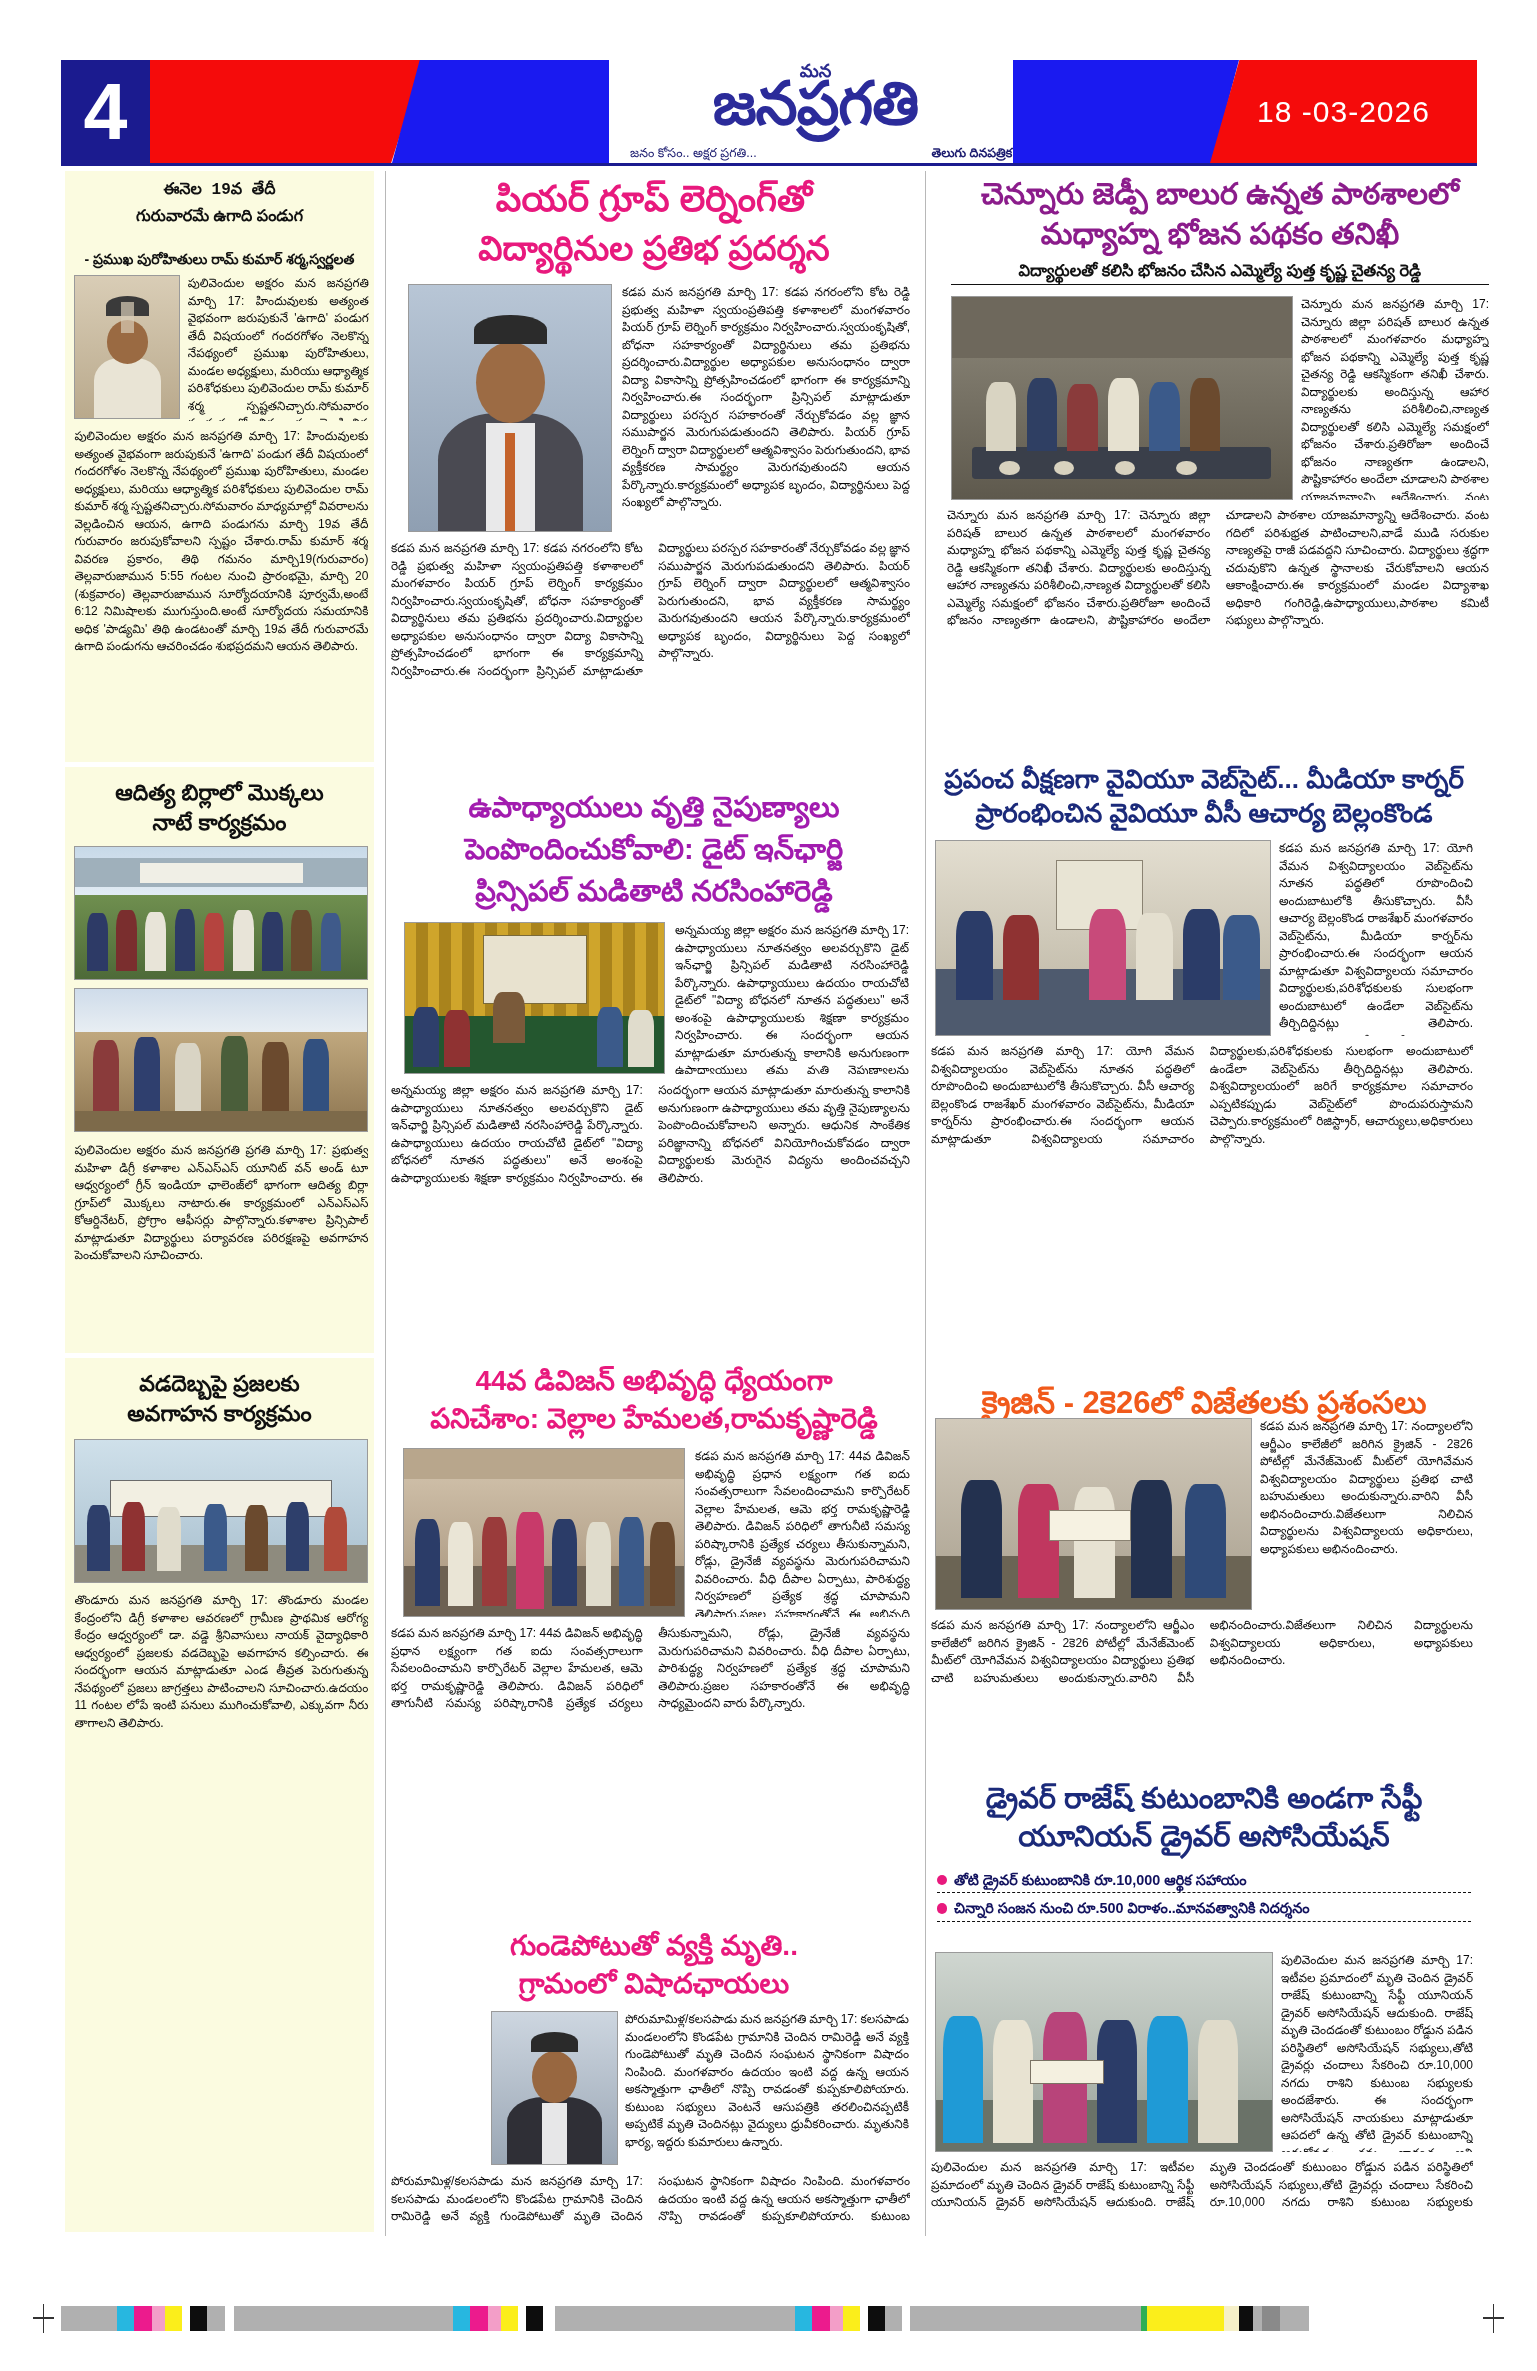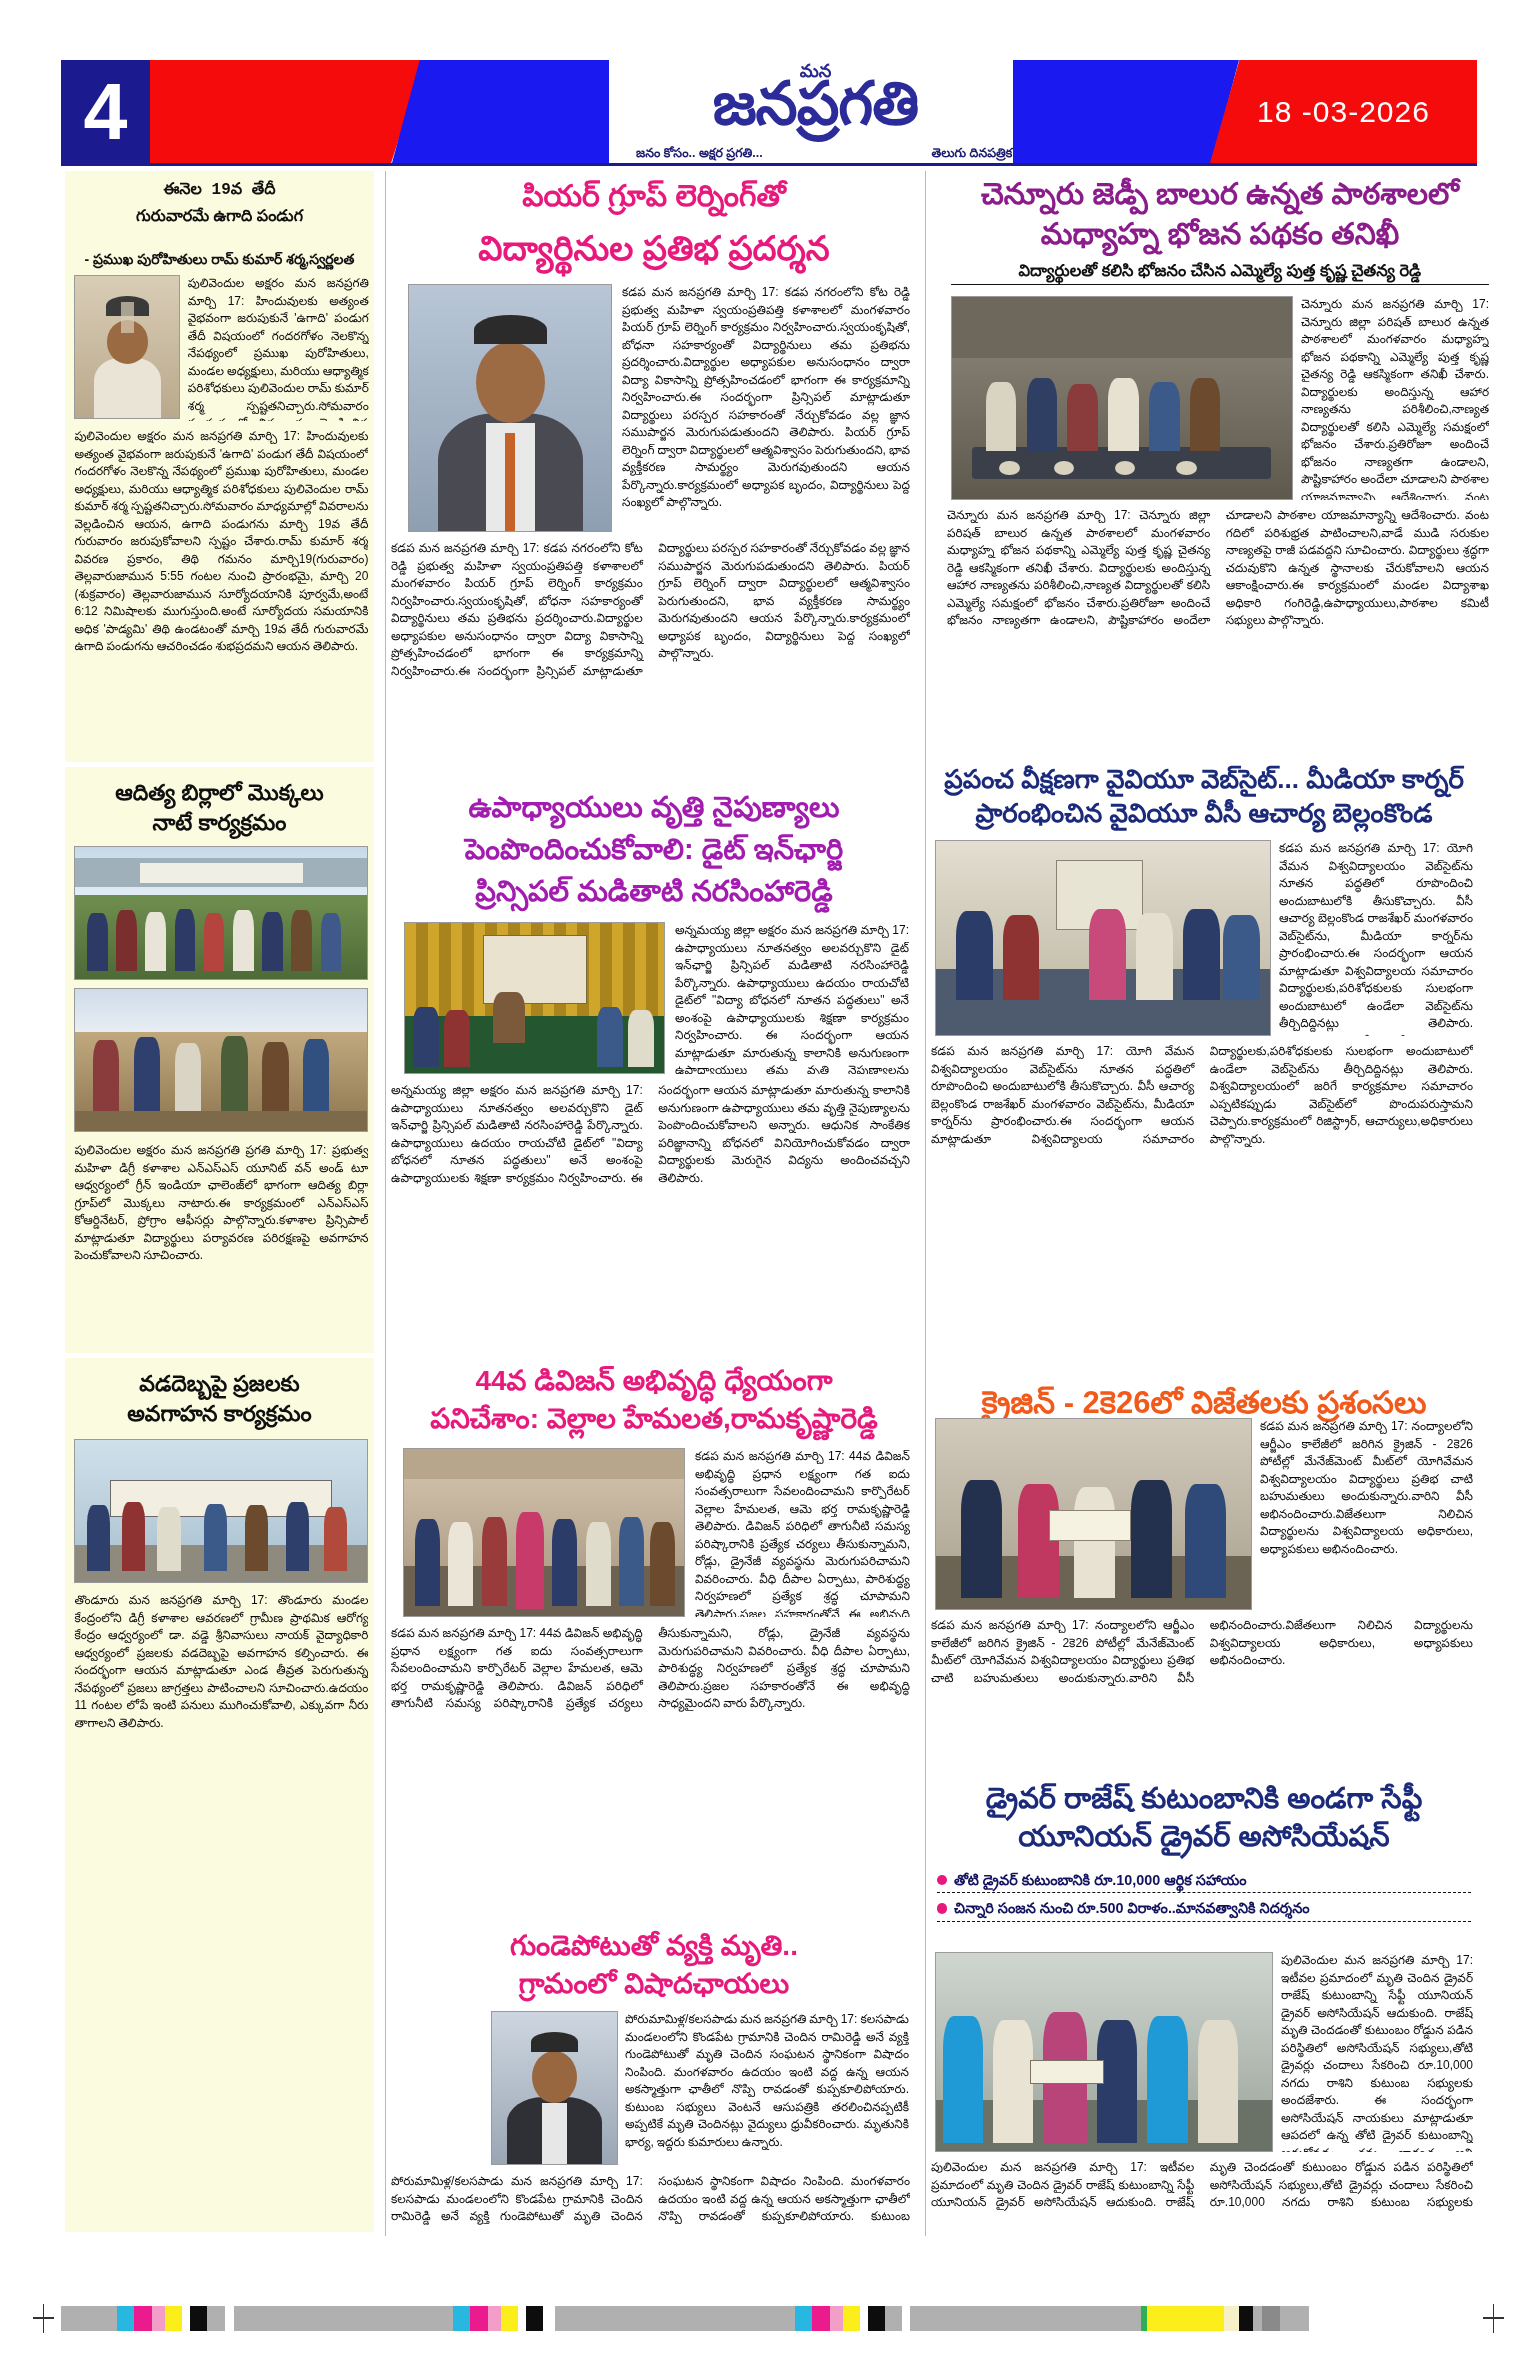--- a/index.html
+++ b/index.html
@@ -74,21 +74,21 @@
   }
   .mh-logo-main {
     position: absolute; left: 0; right: 0; top: 11.5px;
     font-size: 60px; color: #2b2b9a; font-weight: bold;
     line-height: 1.05;
     letter-spacing: -1px;
     text-align: center;
   }
   .mh-logo-tagline {
     position: absolute; left: 21px; top: 86px;
-    font-size: 12.5px; color: #1b1b6f; font-weight: bold; margin-left: 6px;
+    font-size: 12.5px; color: #1b1b6f; font-weight: normal;
   }
   .mh-logo-sub {
     position: absolute; right: 9.6px; top: 86px;
     font-size: 12.5px; color: #1b1b6f; font-weight: bold;
   }
   .mh-rule {
     position: absolute; left: 61px; top: 163px;
     width: 1416px; height: 2.9px;
     background: #1b1b8f;
   }
@@ -318,21 +318,21 @@
         </div>
       </div>
 
       <div class="body-txt" style="position:absolute;left:9.6px;top:234px;width:294px;height:628px;overflow:hidden;">తొండూరు మన జనప్రగతి మార్చి 17: తొండూరు మండల కేంద్రంలోని డిగ్రీ కళాశాల ఆవరణలో గ్రామీణ ప్రాథమిక ఆరోగ్య కేంద్రం ఆధ్వర్యంలో డా. వడ్డె శ్రీనివాసులు నాయక్ వైద్యాధికారి ఆధ్వర్యంలో ప్రజలకు వడదెబ్బపై అవగాహన కల్పించారు. ఈ సందర్భంగా ఆయన మాట్లాడుతూ ఎండ తీవ్రత పెరుగుతున్న నేపథ్యంలో ప్రజలు జాగ్రత్తలు పాటించాలని సూచించారు.ఉదయం 11 గంటల లోపే ఇంటి పనులు ముగించుకోవాలి, ఎక్కువగా నీరు తాగాలని తెలిపారు.</div>
     </div>
   </div>
 
   <div class="col-mid">
 
     <div style="position:absolute;left:0;top:0;width:526px;height:605px;">
-      <div class="hl hl-pink" style="position:absolute;left:0;top:5.8px;width:526px;font-size:30px;">పియర్ గ్రూప్ లెర్నింగ్‌తో</div>
+      <div class="hl hl-pink" style="position:absolute;left:0;top:5.8px;width:526px;font-size:36px;">పియర్ గ్రూప్ లెర్నింగ్‌తో</div>
       <div class="hl hl-pink" style="position:absolute;left:0;top:56px;width:526px;font-size:34px;">విద్యార్థినుల ప్రతిభ ప్రదర్శన</div>
 
       <div class="photo" style="position:absolute;left:17.3px;top:113px;width:204px;height:248px;">
         <div class="photo-inner">
           <div class="portrait-bg"></div>
           <div class="portrait-body"></div>
           <div class="portrait-shirt"></div>
           <div class="portrait-tie"></div>
           <div class="portrait-head"></div>
           <div class="portrait-hair"></div>

